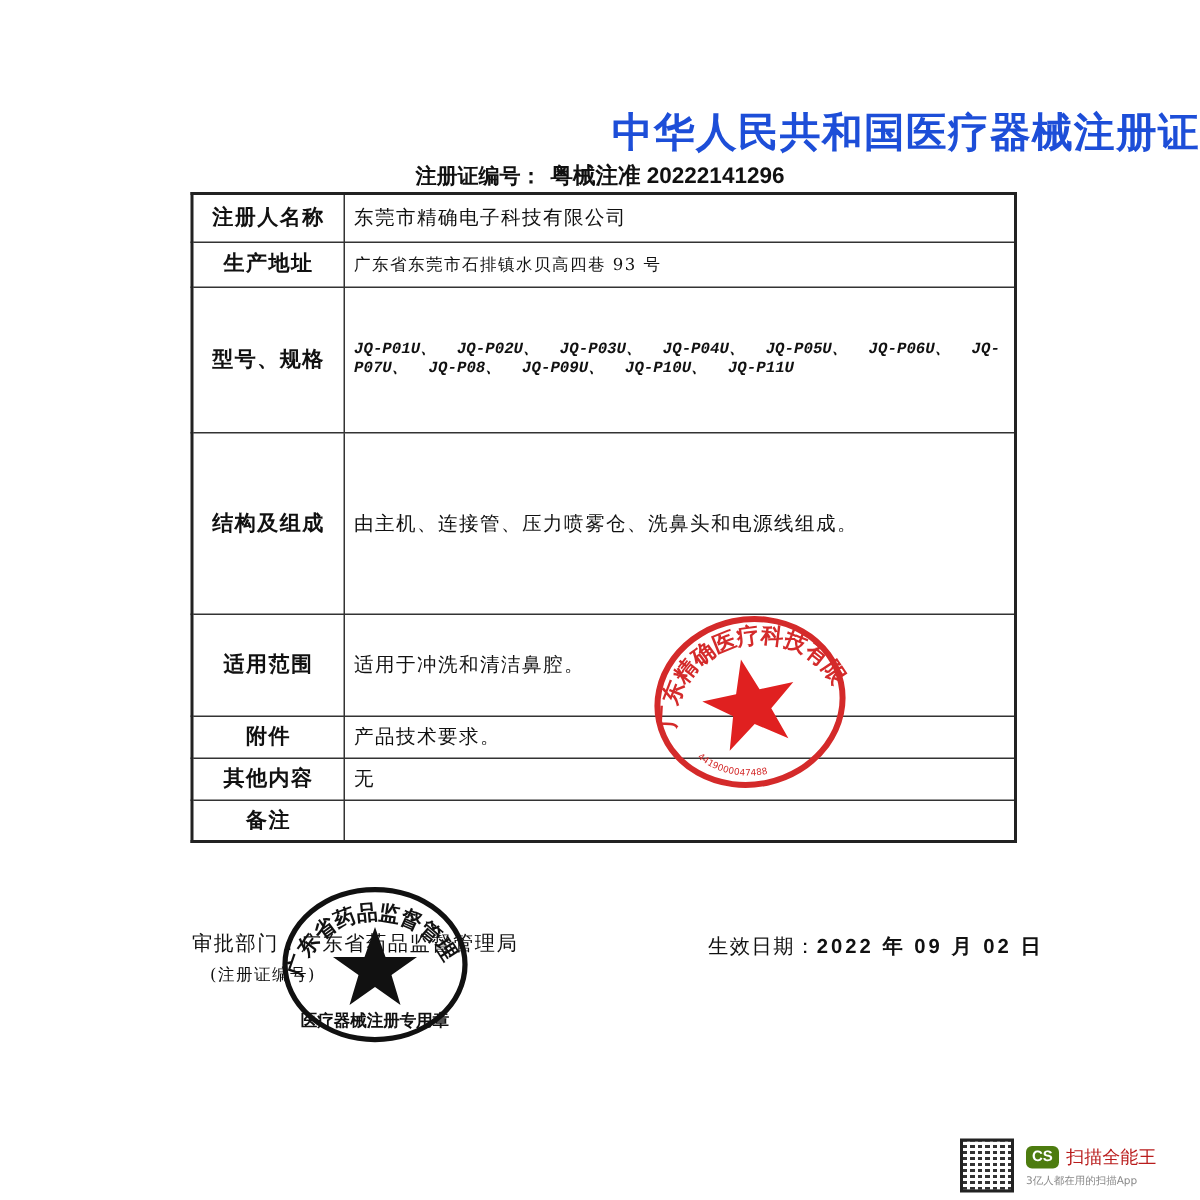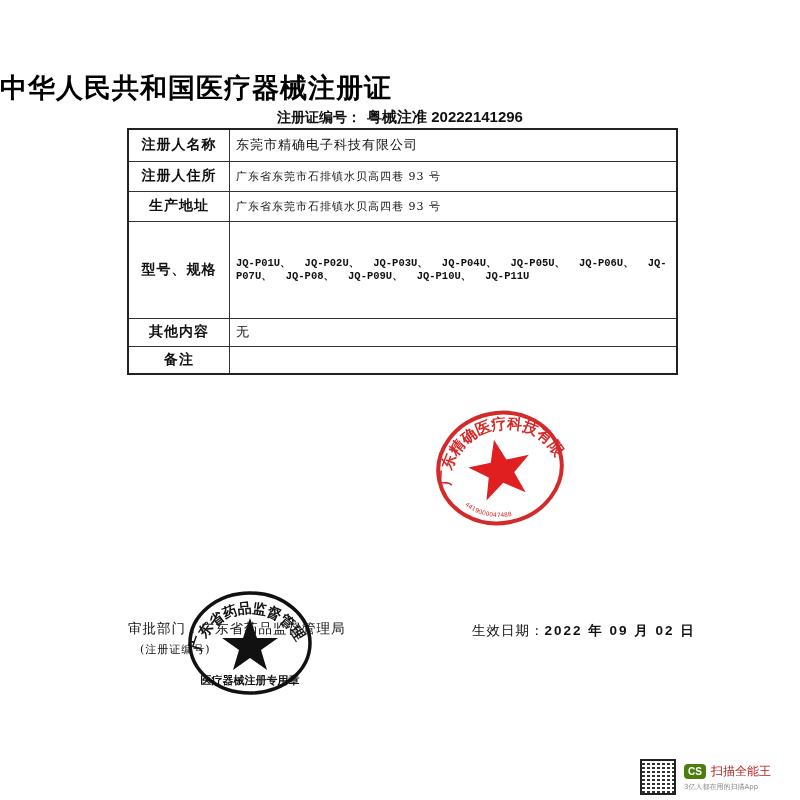--- a/index.html
+++ b/index.html
@@ -1,33 +1,33 @@
 <!DOCTYPE html>
 <html><head>
 <meta charset="utf-8">
 <style>
   html, body { margin: 0; padding: 0; background: #ffffff; }
   body { width: 800px; height: 800px; position: relative; overflow: hidden;
          font-family: "DejaVu Serif", "Liberation Serif", serif; color: #111; }
-  .title { position: absolute; top: 70px; left: 0; width: 800px; text-align: left;
-           font-size: 27px; font-weight: bold; letter-spacing: 1px; color: #000000;
+  .title { position: absolute; top: 70px; left: 0; width: 800px; text-align: right;
+           font-size: 27px; font-weight: bold; letter-spacing: 1px; color: #1d4ed8;
            font-family: "DejaVu Sans", sans-serif; }
   .regno { position: absolute; top: 108px; left: 0; width: 800px; text-align: center;
            font-size: 14px; font-weight: bold; font-family: "DejaVu Sans", sans-serif; }
   .regno .num { font-family: "Liberation Sans", sans-serif; font-size: 15px; margin-left: 6px; }
   table.cert { position: absolute; top: 128px; left: 127px; width: 551px;
                border-collapse: collapse; border: 2px solid #222; }
   table.cert td { border: 1.5px solid #333; padding: 0; vertical-align: middle; }
   td.label { width: 100px; text-align: center; font-weight: bold; font-size: 14px;
              font-family: "DejaVu Sans", sans-serif; letter-spacing: 1px; }
   td.value { padding-left: 6px !important; font-size: 13px; letter-spacing: 1px; }
   td.value.small { font-size: 11px; }
   td.value.models { font-family: "Liberation Mono", monospace; font-size: 10.5px; font-weight: bold;
                     line-height: 13px; letter-spacing: 0; padding-right: 6px !important; }
-  .models span { margin-right: 14px; }
+  .models span { margin-right: 14px; font-style: italic; }
   .spread { letter-spacing: 28px; }
   .footer-left { position: absolute; left: 128px; top: 620px; font-size: 13.5px; letter-spacing: 1px; }
   .footer-left .sub { position: absolute; left: 12px; top: 22px; font-size: 11px; white-space: nowrap; }
   .footer-right { position: absolute; left: 472px; top: 620px; font-size: 13.5px; line-height: 21px; }
   .footer-right .row { white-space: nowrap; letter-spacing: 1px; }
   .footer-right .d { font-family: "Liberation Sans", sans-serif; font-weight: bold; letter-spacing: 2px; }
   .seal { position: absolute; pointer-events: none; }
   .cs { position: absolute; left: 640px; top: 760px; height: 34px; display: flex; align-items: center; gap: 8px; }
   .qr { width: 36px; height: 36px; background:
         repeating-linear-gradient(90deg, #333 0 3px, #fff 3px 5px),
@@ -46,32 +46,40 @@
   <span>注册证编号：</span><span class="num">粤械注准 20222141296</span>
 </div>
 
 <table class="cert">
   <tbody>
       <tr style="height:32px">
     <td class="label">注册人名称</td>
     <td class="value">东莞市精确电子科技有限公司</td>
   </tr>
   <tr style="height:30px">
-    <td class="label">注册人住所</td>
-    <td class="value small">广东省东莞市石排镇水贝高四巷 93 号</td>
-  </tr>
-  <tr style="height:30px">
     <td class="label">生产地址</td>
     <td class="value small">广东省东莞市石排镇水贝高四巷 93 号</td>
   </tr>
   <tr style="height:97px">
     <td class="label">型号、规格</td>
     <td class="value models">
       <span>JQ-P01U、</span><span>JQ-P02U、</span><span>JQ-P03U、</span><span>JQ-P04U、</span><span>JQ-P05U、</span><span>JQ-P06U、</span><span>JQ-P07U、</span><span>JQ-P08、</span><span>JQ-P09U、</span><span>JQ-P10U、</span><span>JQ-P11U</span>
     </td>
+  </tr>
+  <tr style="height:121px">
+    <td class="label">结构及组成</td>
+    <td class="value">由主机、连接管、压力喷雾仓、洗鼻头和电源线组成。</td>
+  </tr>
+  <tr style="height:68px">
+    <td class="label">适用范围</td>
+    <td class="value">适用于冲洗和清洁鼻腔。</td>
+  </tr>
+  <tr style="height:28px">
+    <td class="label spread">附件</td>
+    <td class="value">产品技术要求。</td>
   </tr>
   <tr style="height:28px">
     <td class="label">其他内容</td>
     <td class="value">无</td>
   </tr>
   <tr style="height:28px">
     <td class="label spread">备注</td>
     <td class="value"></td>
   </tr>
 </tbody>

